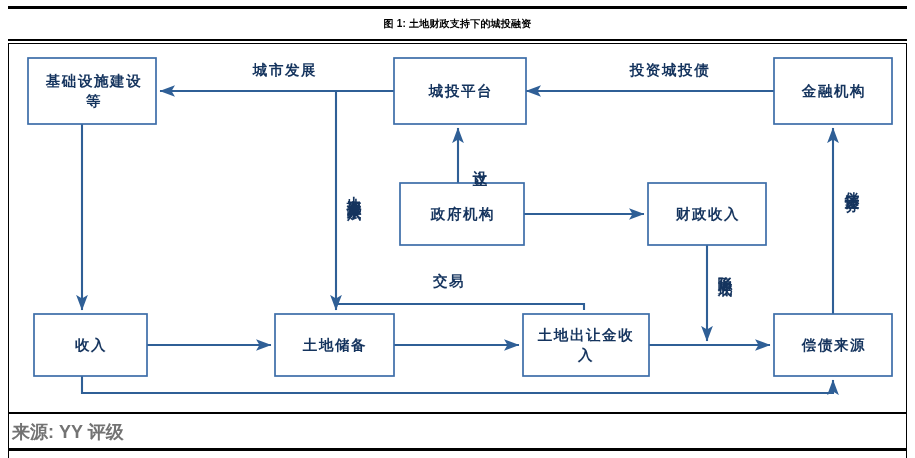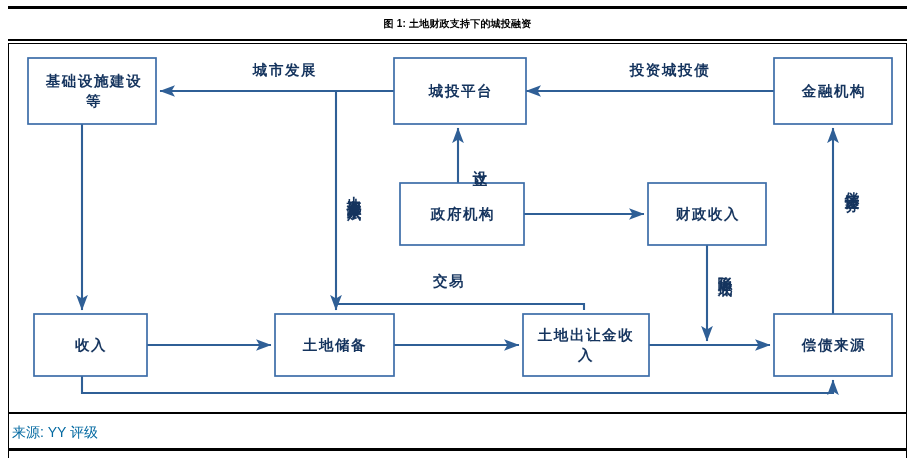--- a/index.html
+++ b/index.html
@@ -49,23 +49,23 @@
     font-size: 10px;
     font-weight: bold;
     color: #000000;
     letter-spacing: 0.2px;
     line-height: 26px;
   }
   #chart-source {
     position: absolute;
     top: 420px;
     left: 12px;
-    font-size: 14px;
-    font-weight: normal;
-    color: #0369a1;
+    font-size: 18px;
+    font-weight: bold;
+    color: #737373;
     line-height: 24px;
   }
 
   
   #diagram-frame {
     position: absolute;
     left: 8px;
     top: 43px;
     width: 899px;
     height: 456px;

